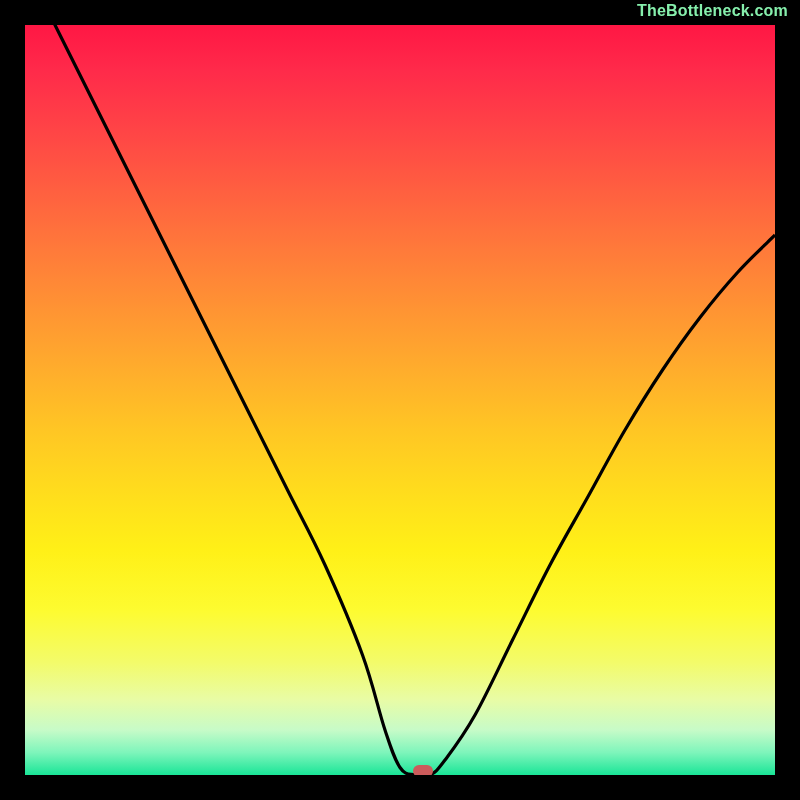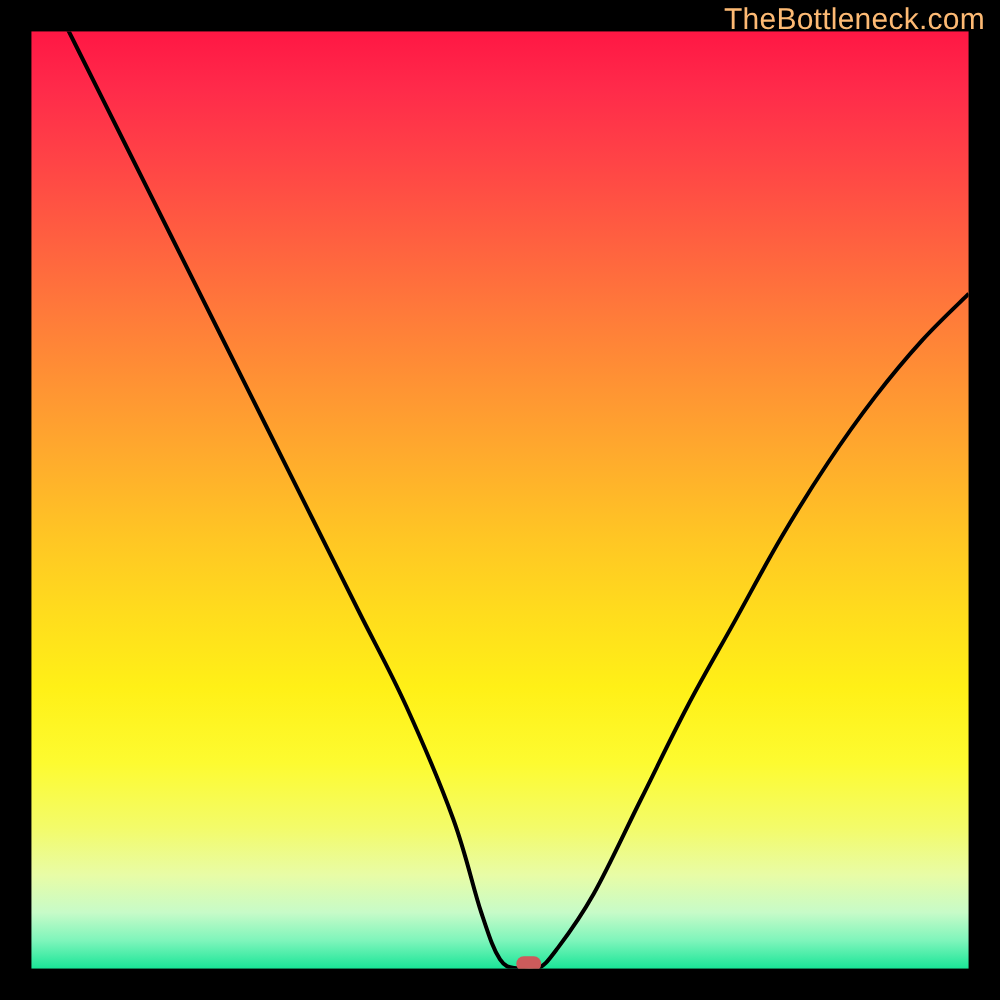--- a/index.html
+++ b/index.html
@@ -14,23 +14,23 @@
   .container {
     position: relative;
     width: 800px;
     height: 800px;
     background: #000;
   }
   .watermark {
     position: absolute;
     top: 2px;
     right: 12px;
-    color: #fdba74;
-    font-size: 24px;
-    font-weight: normal;
+    color: #86efac;
+    font-size: 16px;
+    font-weight: bold;
     letter-spacing: 0.2px;
     z-index: 10;
   }
   .chart-area {
     position: absolute;
     left: 25px;
     top: 25px;
     width: 750px;
     height: 750px;
     overflow: hidden;

